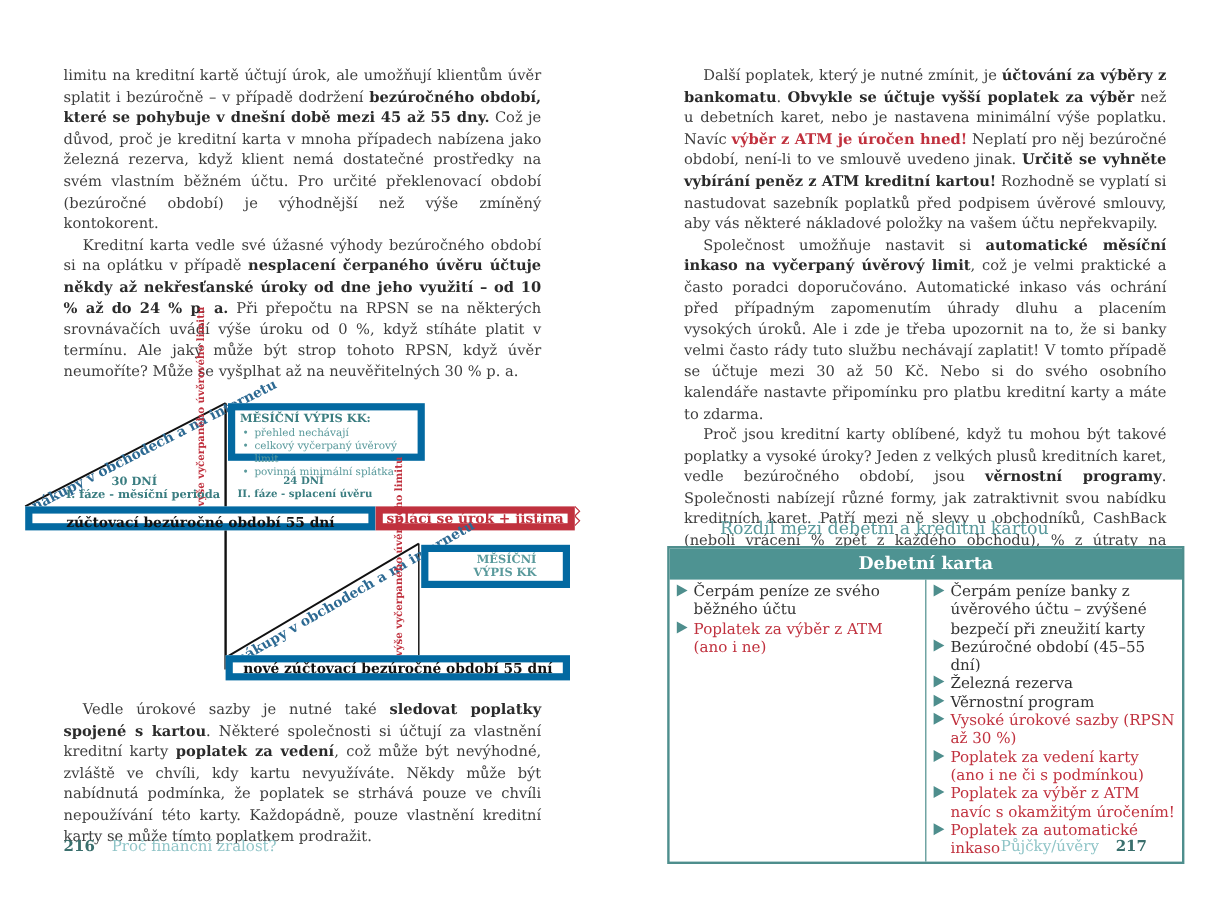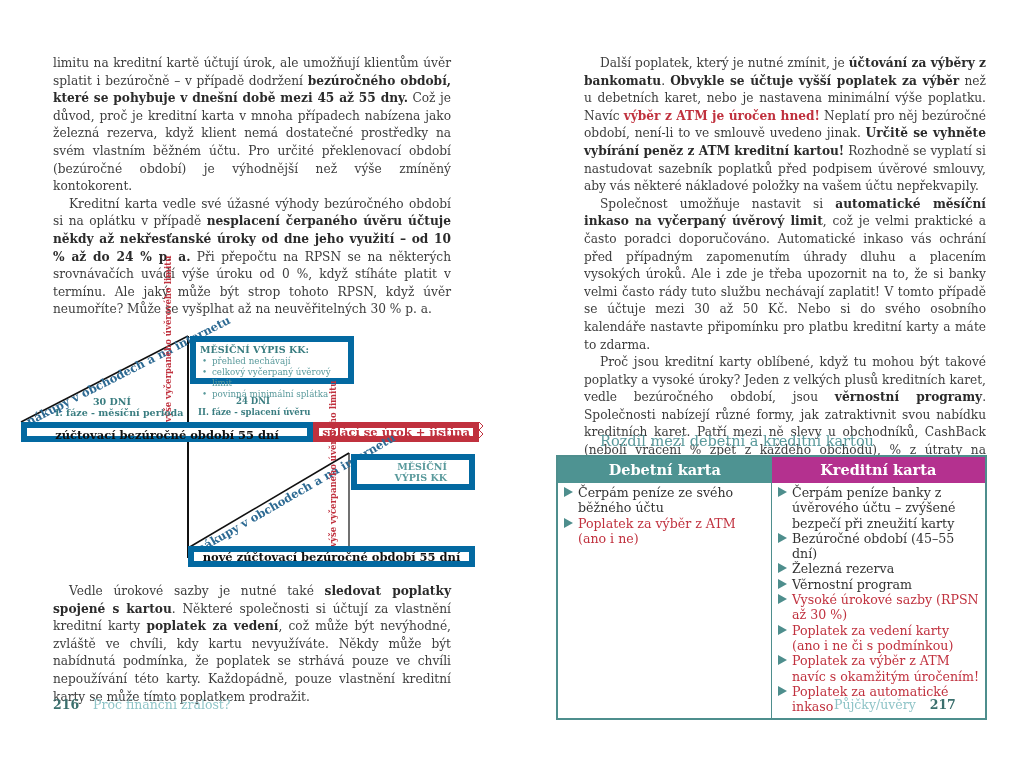--- a/index.html
+++ b/index.html
@@ -107,32 +107,31 @@
   </div>
 
   <div class="folio" style="left:53px;">
     <span class="num">216</span>
     <span class="run" style="margin-left:10px;">Proč finanční zralost?</span>
   </div>
 </div>
 
 <div class="page page-right"></div>
 
-<div class="text-block" style="left:584px; top:55px; width:402px;">
+<div class="text-block" style="left:570px; top:55px; width:402px;">
   <p><span>Další poplatek, který je nutné zmínit, je </span><b>účtování za výběry z bankomatu</b><span>. </span><b>Obvykle se účtuje vyšší poplatek za výběr</b><span> než u debetních karet, nebo je nastavena minimální výše poplatku. Navíc </span><span class="red">výběr z ATM je úročen hned!</span><span> Neplatí pro něj bezúročné období, není-li to ve smlouvě uvedeno jinak. </span><b>Určitě se vyhněte vybírání peněz z ATM kreditní kartou!</b><span> Rozhodně se vyplatí si nastudovat sazebník poplatků před podpisem úvěrové smlouvy, aby vás některé nákladové položky na vašem účtu nepřekvapily.</span></p>
   <p><span>Společnost umožňuje nastavit si </span><b>automatické měsíční inkaso na vyčerpaný úvěrový limit</b><span>, což je velmi praktické a často poradci doporučováno. Automatické inkaso vás ochrání před případným zapomenutím úhrady dluhu a placením vysokých úroků. Ale i zde je třeba upozornit na to, že si banky velmi často rády tuto službu nechávají zaplatit! V tomto případě se účtuje mezi 30 až 50 Kč. Nebo si do svého osobního kalendáře nastavte připomínku pro platbu kreditní karty a máte to zdarma.</span></p>
   <p><span>Proč jsou kreditní karty oblíbené, když tu mohou být takové poplatky a vysoké úroky? Jeden z velkých plusů kreditních karet, vedle bezúročného období, jsou </span><b>věrnostní programy</b><span>. Společnosti nabízejí různé formy, jak zatraktivnit svou nabídku kreditních karet. Patří mezi ně slevy u obchodníků, CashBack (neboli vrácení % zpět z každého obchodu), % z útraty na penzijní spoření aj.</span></p>
 </div>
 
 <div class="fig-title" style="left:600px; top:433px;">Rozdíl mezi debetní a kreditní kartou</div>
 
 <div class="cmp-table">
   <div class="cmp-head">
     <div class="h-debit">Debetní karta</div>
-    <div class="h-credit">Kreditní karta</div>
   </div>
   <div class="cmp-body">
     <div class="cmp-col">
         <ul id="debit-list">
           <li class="pos"><span class="tri"></span><span>Čerpám peníze ze svého běžného účtu</span></li>
           <li class="neg"><span class="tri"></span><span>Poplatek za výběr z ATM (ano i ne)</span></li>
         </ul>
       </div>
     <div class="cmp-col">
         <ul id="credit-list">

